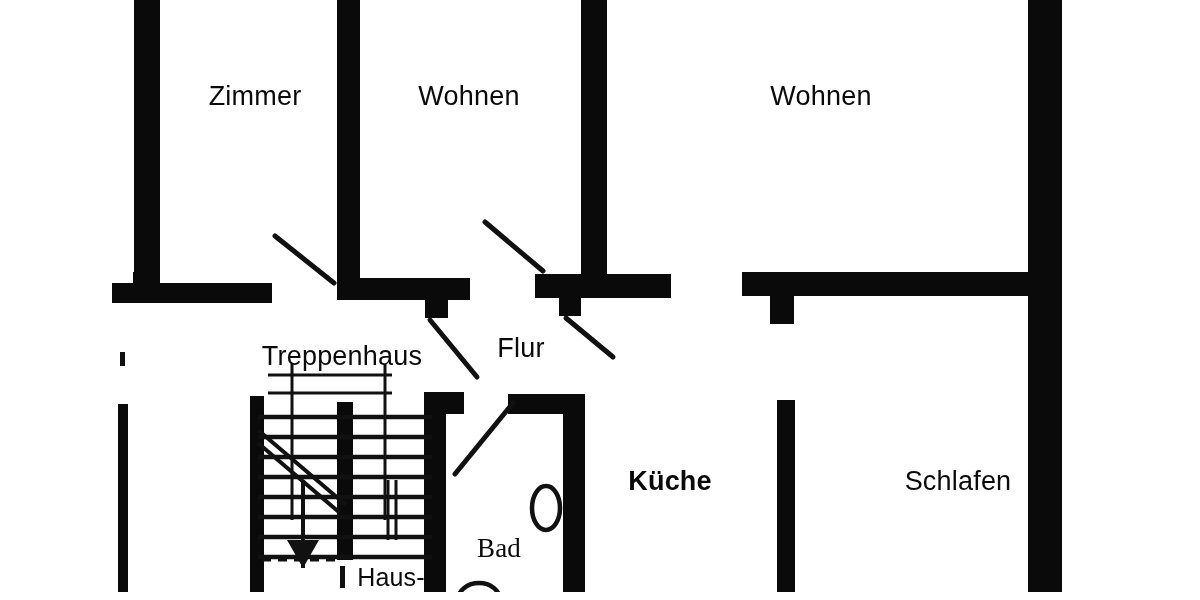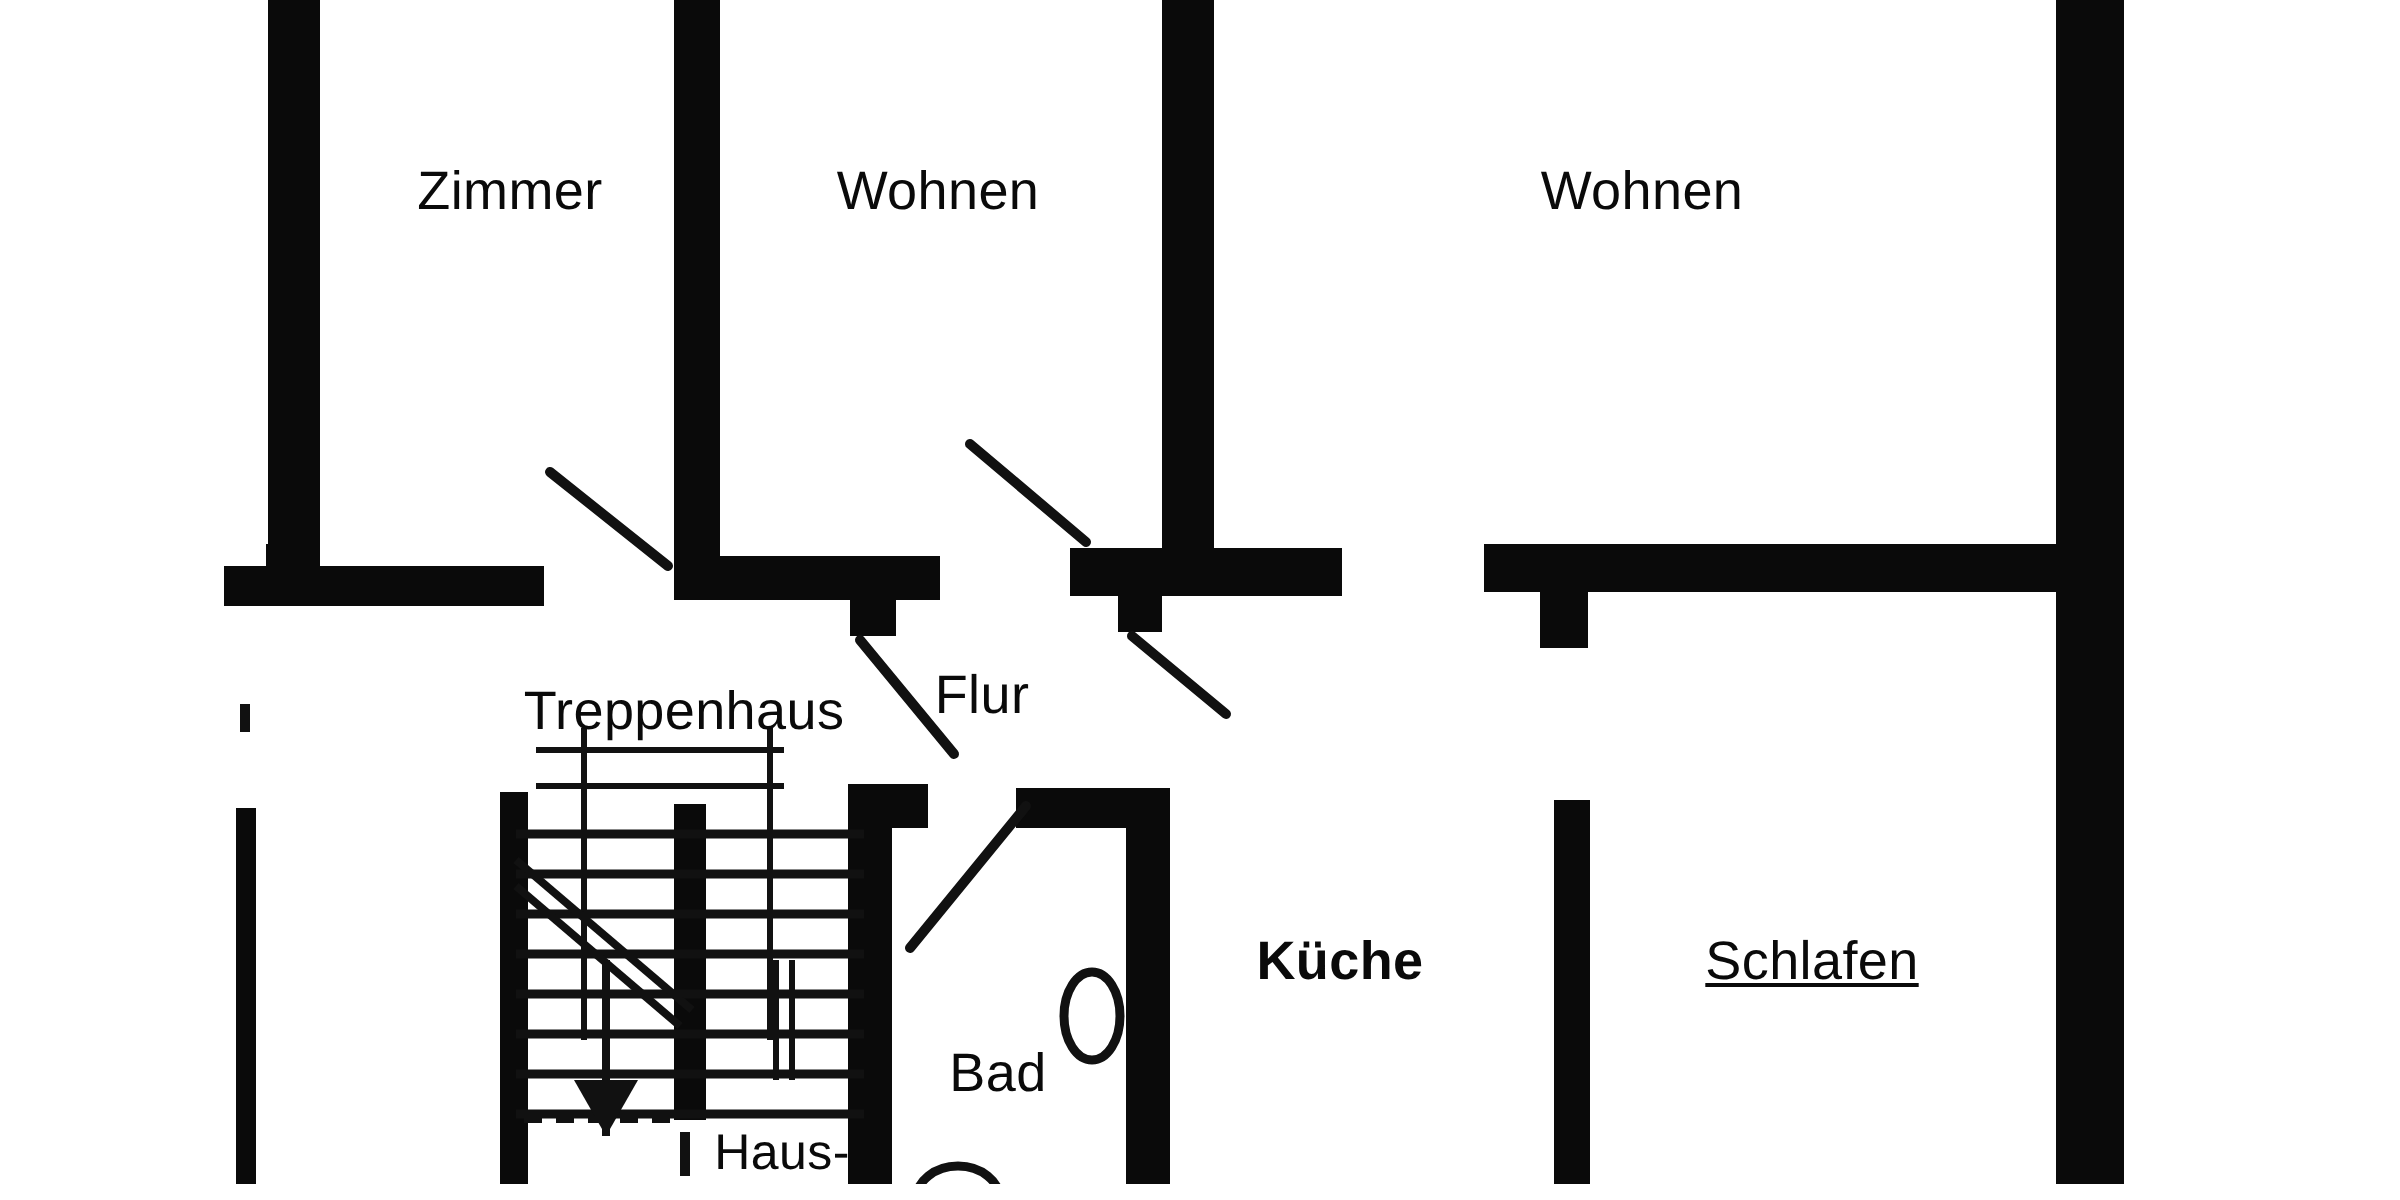--- a/index.html
+++ b/index.html
@@ -101,20 +101,20 @@
         <rect x="120" y="352" width="5" height="14" fill="#111111"></rect>
         <rect x="340" y="566" width="5" height="22" fill="#111111"></rect>
       </g>
   </svg>
 
   <div id="labels-layer">
       <div class="room-label" style="left: 255px; top: 96px;">Zimmer</div>
       <div class="room-label" style="left: 469px; top: 96px;">Wohnen</div>
       <div class="room-label" style="left: 821px; top: 96px;">Wohnen</div>
       <div class="room-label" style="left: 342px; top: 335px; margin-top: 21px;">Treppenhaus</div>
-      <div class="room-label" style="left: 491px; top: 348px;">Flur</div>
+      <div class="room-label" style="left: 521px; top: 348px;">Flur</div>
       <div class="room-label" style="left: 670px; top: 481px; font-weight: bold;">Küche</div>
-      <div class="room-label" style="left: 906px; top: 481px; text-decoration: underline;">Schlafen</div>
-      <div class="room-label" style="left: 499px; top: 537px;">Bad</div>
+      <div class="room-label" style="left: 958px; top: 481px;">Schlafen</div>
+      <div class="room-label" style="left: 499px; top: 548px; font-family: Liberation Serif, serif;">Bad</div>
       <div class="room-label small" style="left: 391px; top: 577px; text-align: right;">Haus-</div>
     </div>
 
 </div>
 
 </body></html>

